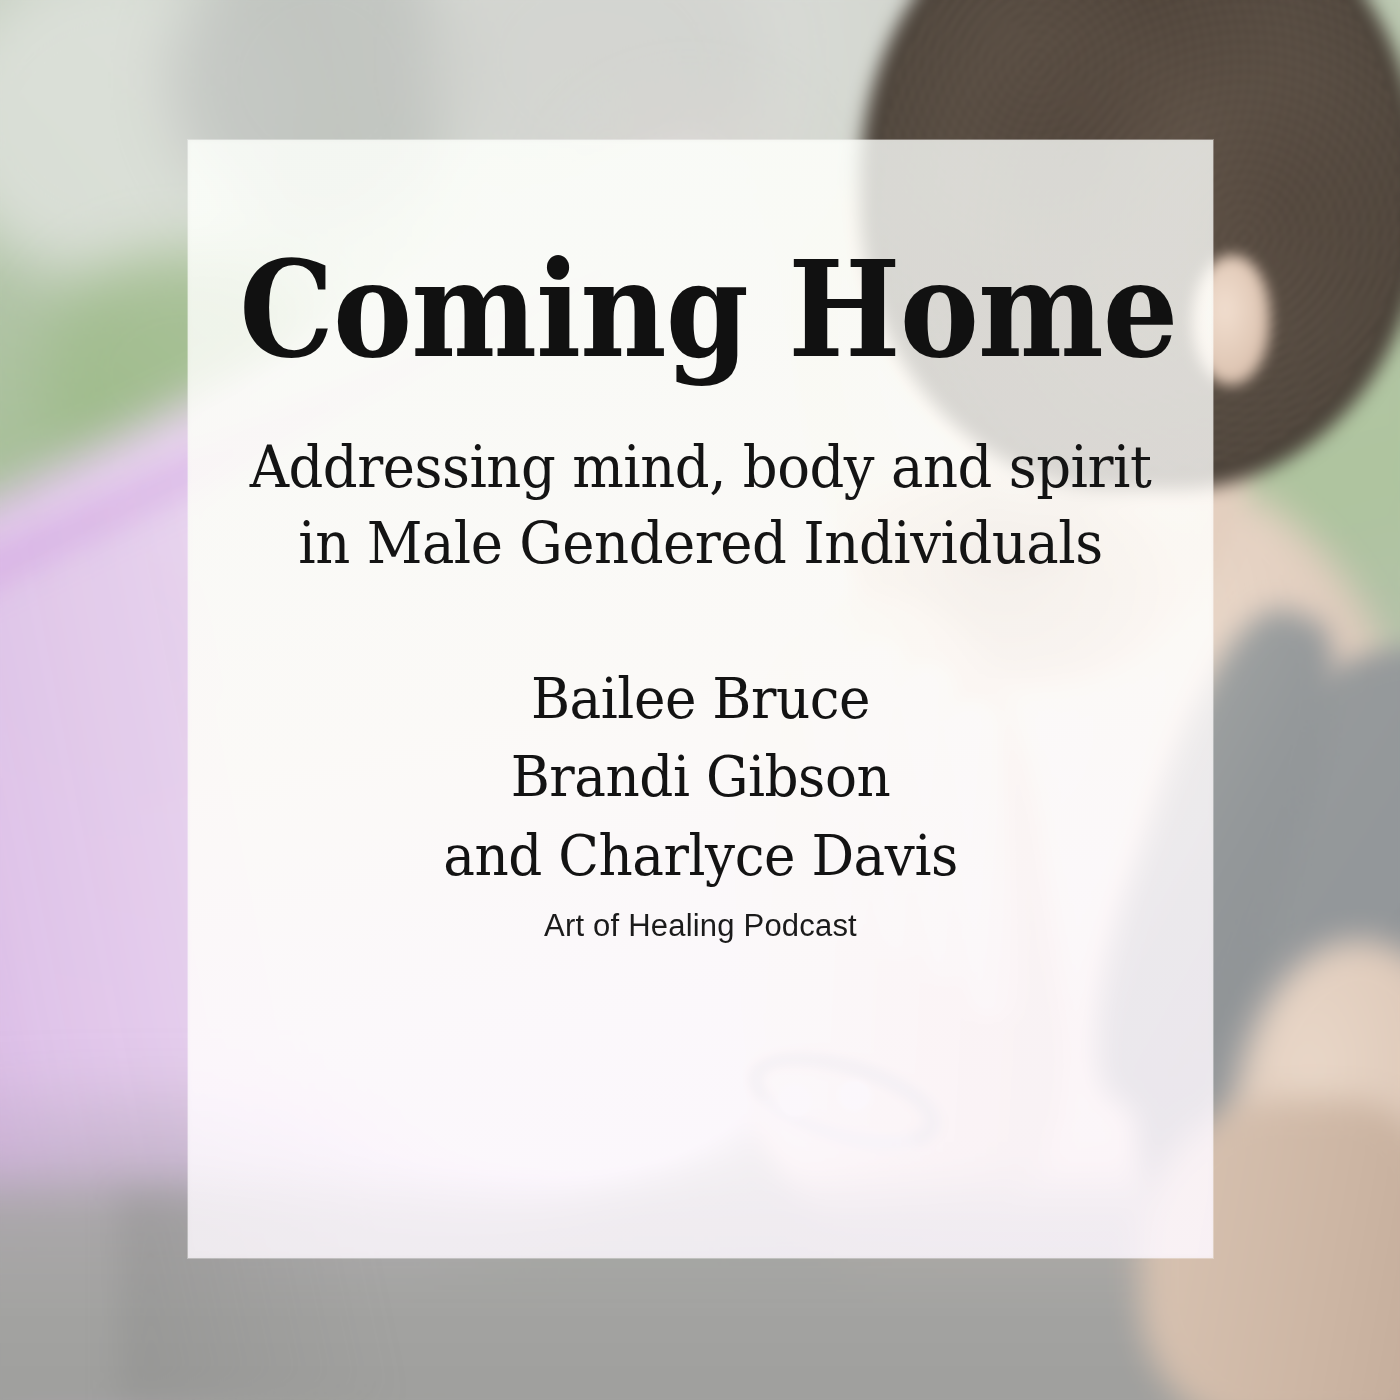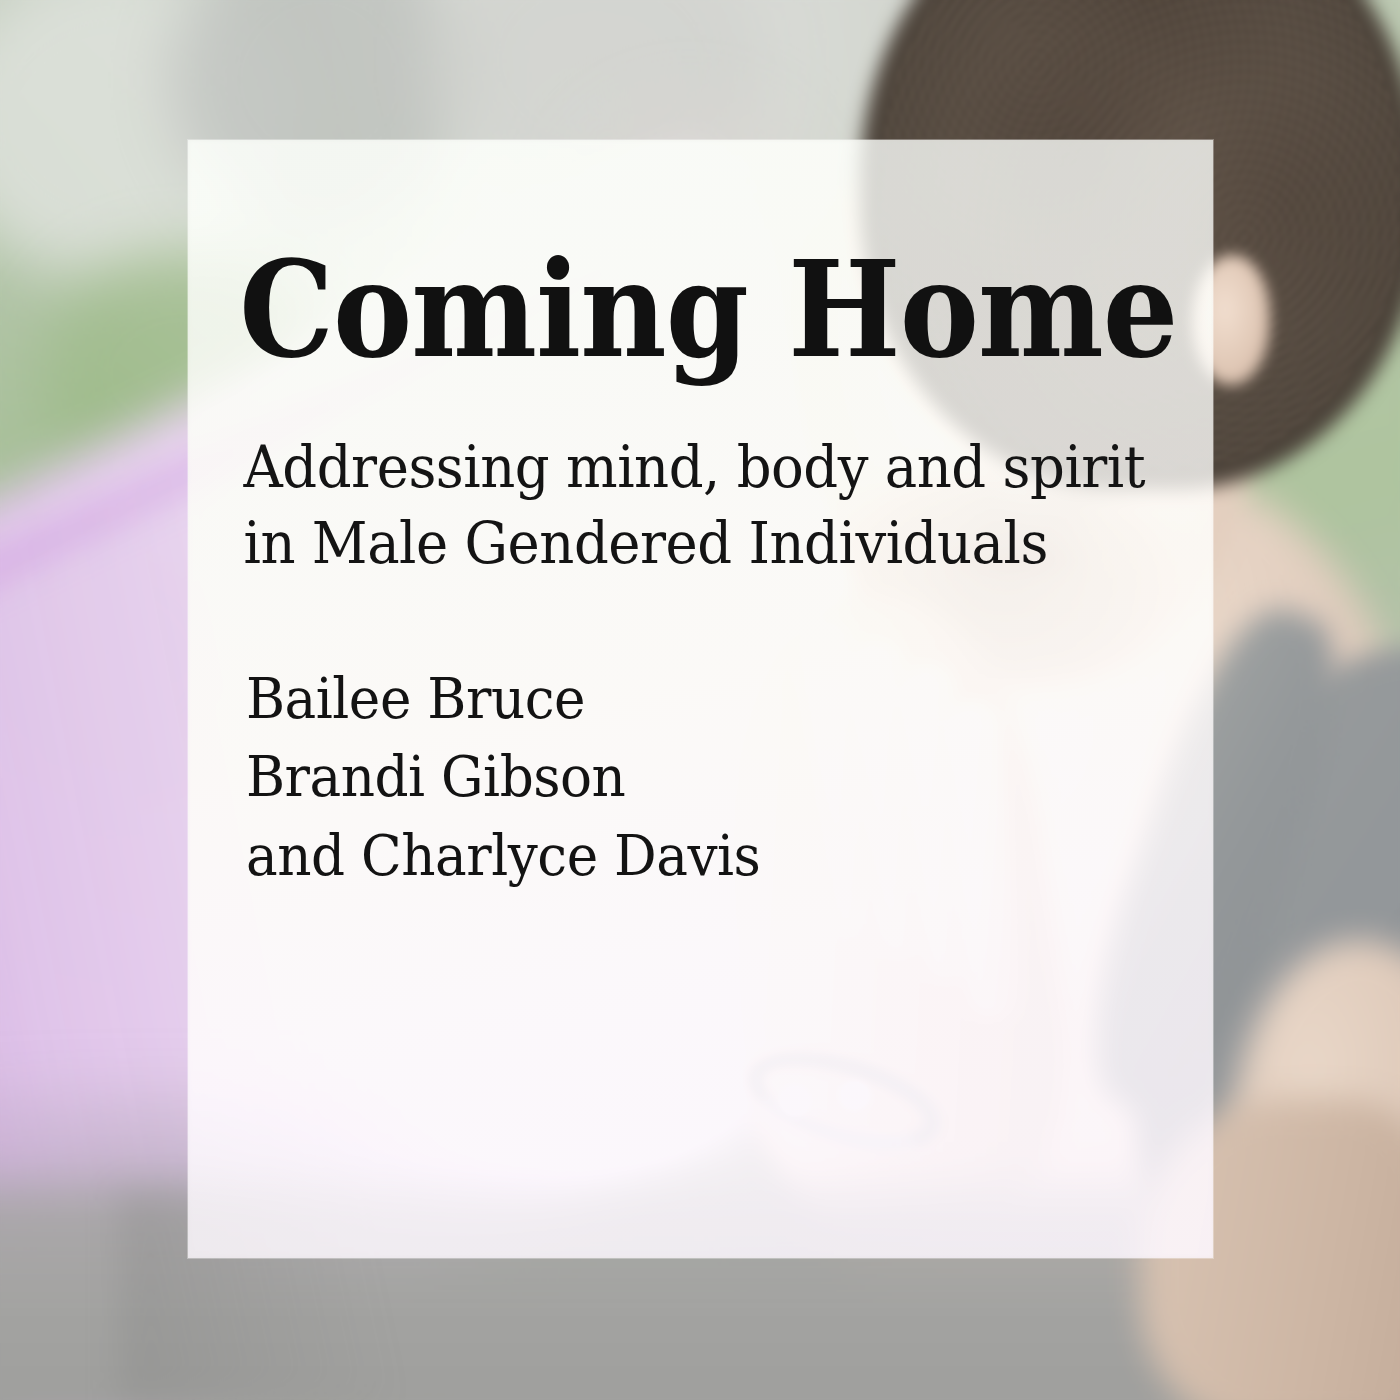--- a/index.html
+++ b/index.html
@@ -306,20 +306,21 @@
   }
 
   
   .text-layer {
     position: absolute;
     left: 188px;
     top: 140px;
     width: 1025px;
     height: 1118px;
     color: #0d0d0d;
+    text-align: center;
   }
 
   #title {
     position: absolute;
     top: 104px;
     left: 0; right: 0;
     font-family: "DejaVu Serif", "Liberation Serif", serif;
     font-weight: 700;
     font-size: 132px;
     line-height: 1.0;
@@ -443,15 +444,16 @@
 
     <div id="subtitle">Addressing mind, body and spirit in Male Gendered Individuals</div>
 
 
     <div id="presenters">
       <span class="pres-line">Bailee Bruce</span>
       <span class="pres-line">Brandi Gibson</span>
       <span class="pres-line">and Charlyce Davis</span>
     </div>
 
+    <div id="podcast-name">Art of Healing Podcast</div>
   </div>
 
 </div>
 
 </body></html>

